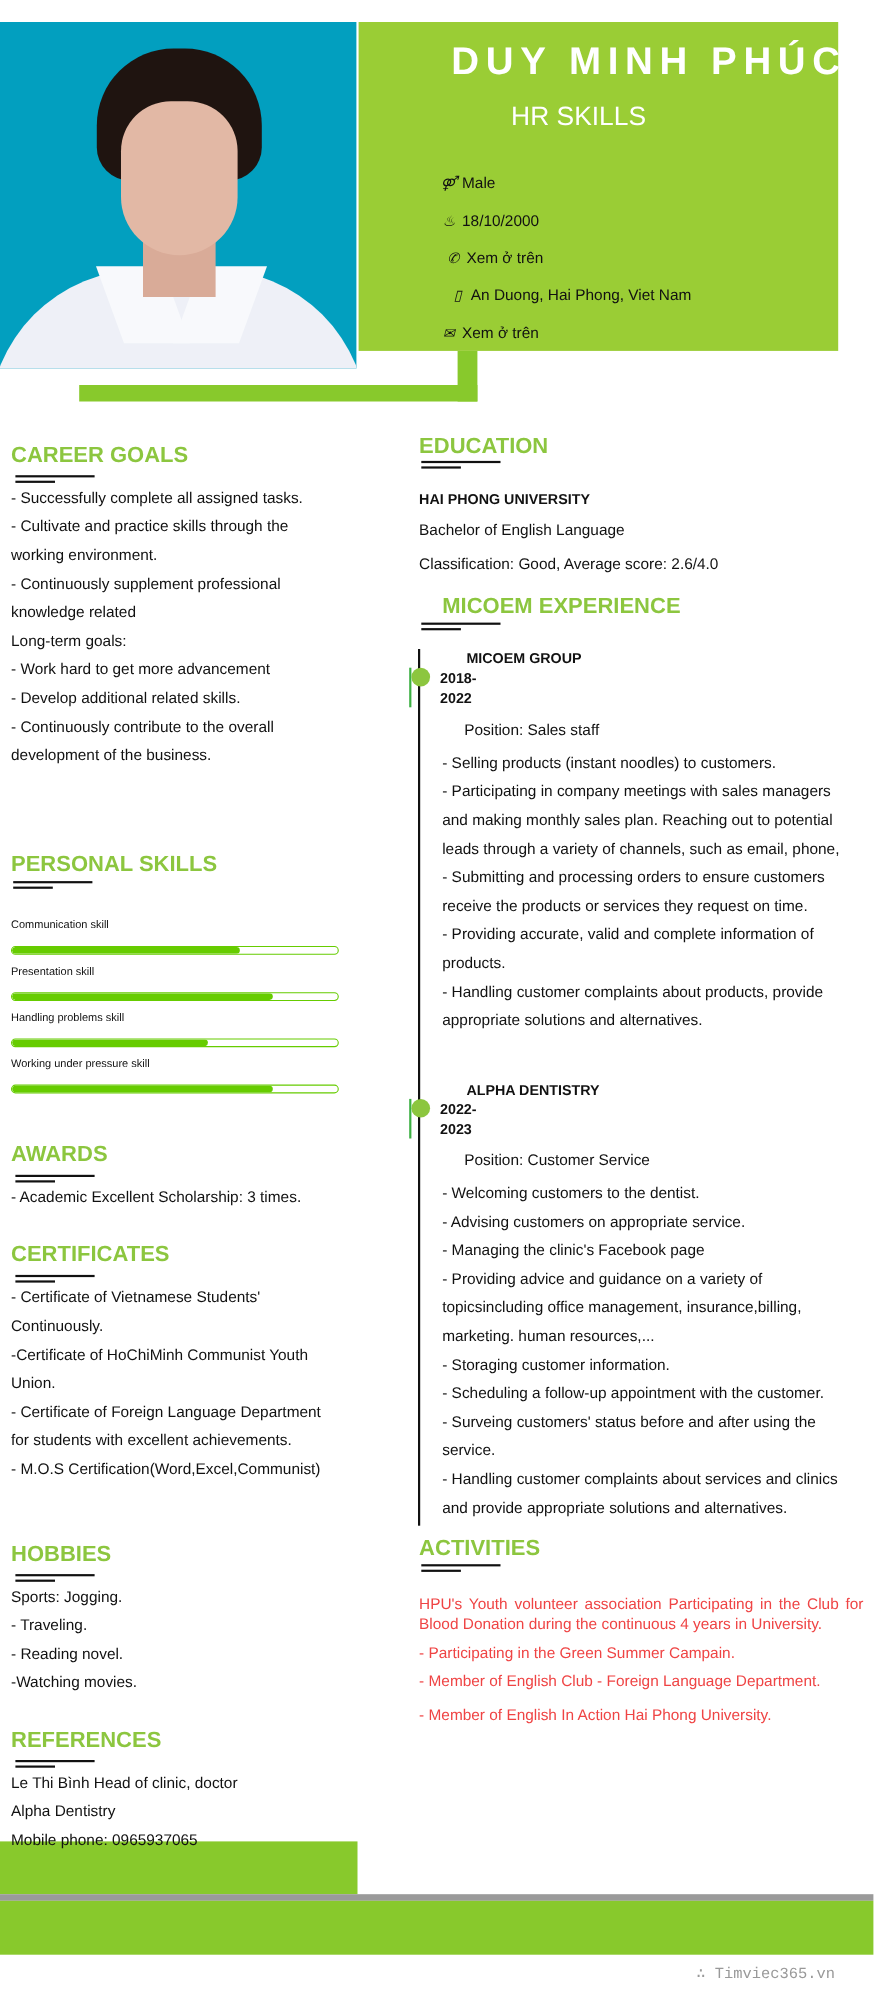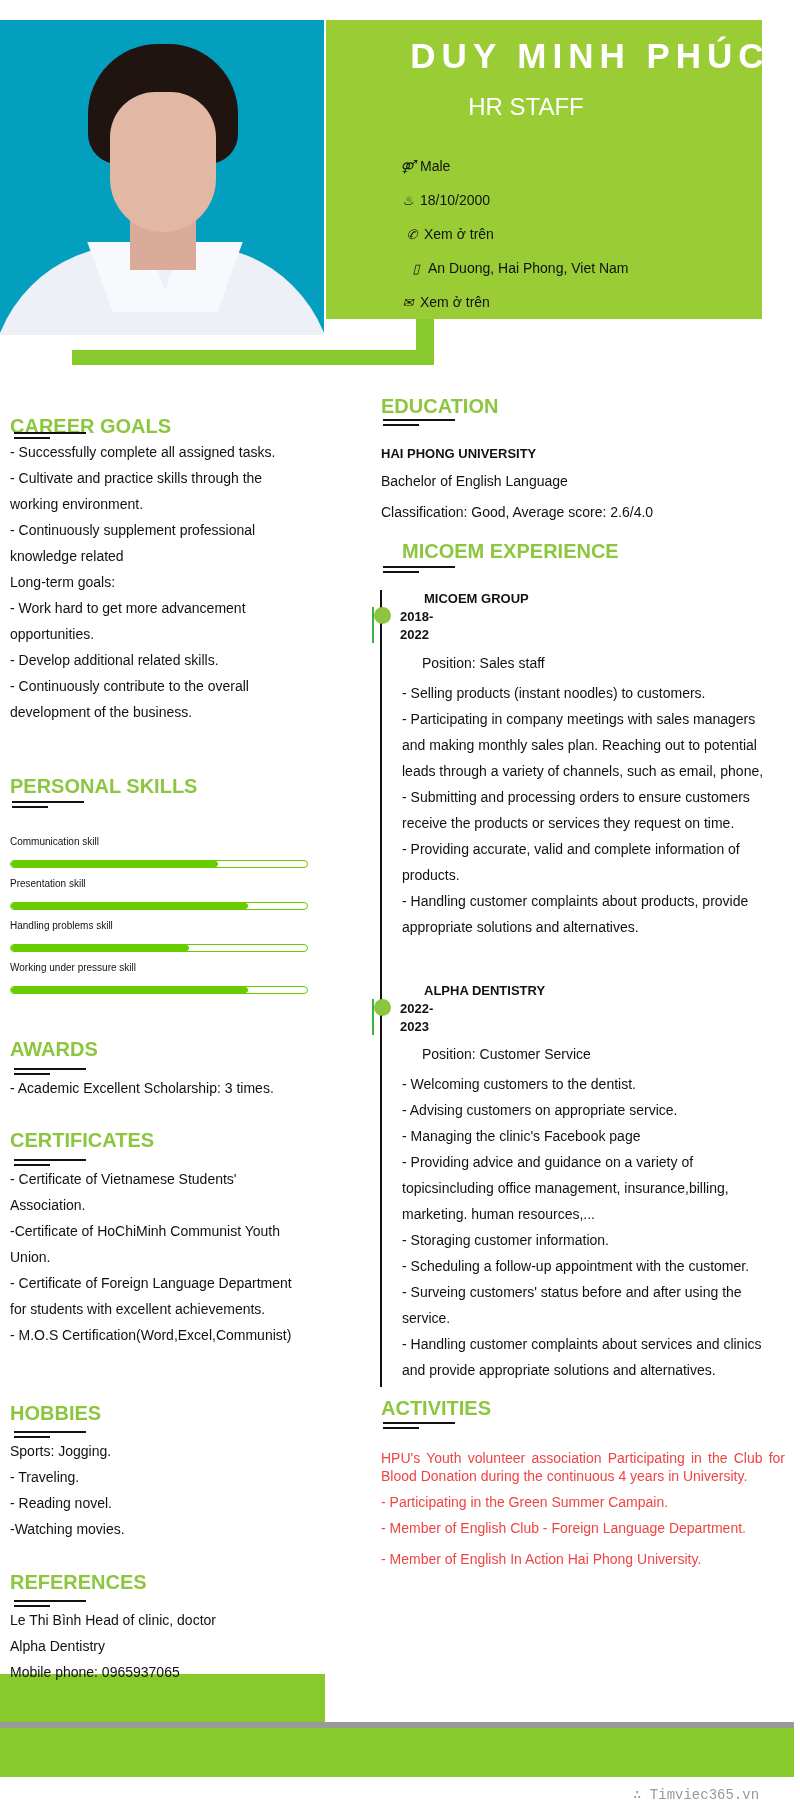--- a/index.html
+++ b/index.html
@@ -60,21 +60,21 @@
   <div class="shirt"></div>
   <div class="collar-l"></div>
   <div class="collar-r"></div>
   <div class="neck"></div>
   <div class="hair"></div>
   <div class="face"></div>
 </div>
 
 <div class="header">
   <div class="name">DUY MINH PHÚC</div>
-  <div class="role">HR STAFF</div>
+  <div class="role">HR SKILLS</div>
   <div class="info" style="top:138px;">
     <span class="ic">⚤</span>
     <span>Male</span>
   </div>
   <div class="info" style="top:172px;">
     <span class="ic">♨</span>
     <span>18/10/2000</span>
   </div>
   <div class="info" style="top:206px; left:78px;">
     <span class="ic">✆</span>
@@ -86,31 +86,30 @@
   </div>
   <div class="info" style="top:274px;">
     <span class="ic">✉</span>
     <span>Xem ở trên</span>
   </div>
 </div>
 
 <div class="bracket-v"></div>
 <div class="bracket-h"></div>
 
-<div class="sec-title" style="left:10px; top:403px;margin-top:12px;">CAREER GOALS</div>
+<div class="sec-title" style="left:10px; top:403px;">CAREER GOALS</div>
 <div class="uline" style="left:14px; top:432px;"></div>
 <div class="txt" style="left:10px; top:439px;">
   <div>- Successfully complete all assigned tasks.</div>
   <div>- Cultivate and practice skills through the</div>
   <div>working environment.</div>
   <div>- Continuously supplement professional</div>
   <div>knowledge related</div>
   <div>Long-term goals:</div>
   <div>- Work hard to get more advancement</div>
-  <div>opportunities.</div>
   <div>- Develop additional related skills.</div>
   <div>- Continuously contribute to the overall</div>
   <div>development of the business.</div>
 </div>
 
 <div class="sec-title" style="left:10px; top:775px;">PERSONAL SKILLS</div>
 <div class="uline" style="left:12px; top:801px;"></div>
 
 <div class="skill-label" style="top:836px;">Communication skill</div>
 <div class="bar" style="top:860px;">
@@ -132,21 +131,21 @@
 <div class="sec-title" style="left:10px; top:1038px;">AWARDS</div>
 <div class="uline" style="left:14px; top:1068px;"></div>
 <div class="txt" style="left:10px; top:1075px;">
   <div>- Academic Excellent Scholarship: 3 times.</div>
 </div>
 
 <div class="sec-title" style="left:10px; top:1129px;">CERTIFICATES</div>
 <div class="uline" style="left:14px; top:1159px;"></div>
 <div class="txt" style="left:10px; top:1166px;">
   <div>- Certificate of Vietnamese Students'</div>
-  <div>Association.</div>
+  <div>Continuously.</div>
   <div>-Certificate of HoChiMinh Communist Youth</div>
   <div>Union.</div>
   <div>- Certificate of Foreign Language Department</div>
   <div>for students with excellent achievements.</div>
   <div>- M.O.S Certification(Word,Excel,Communist)</div>
 </div>
 
 <div class="sec-title" style="left:10px; top:1402px;">HOBBIES</div>
 <div class="uline" style="left:14px; top:1431px;"></div>
 <div class="txt" style="left:10px; top:1438px;">

